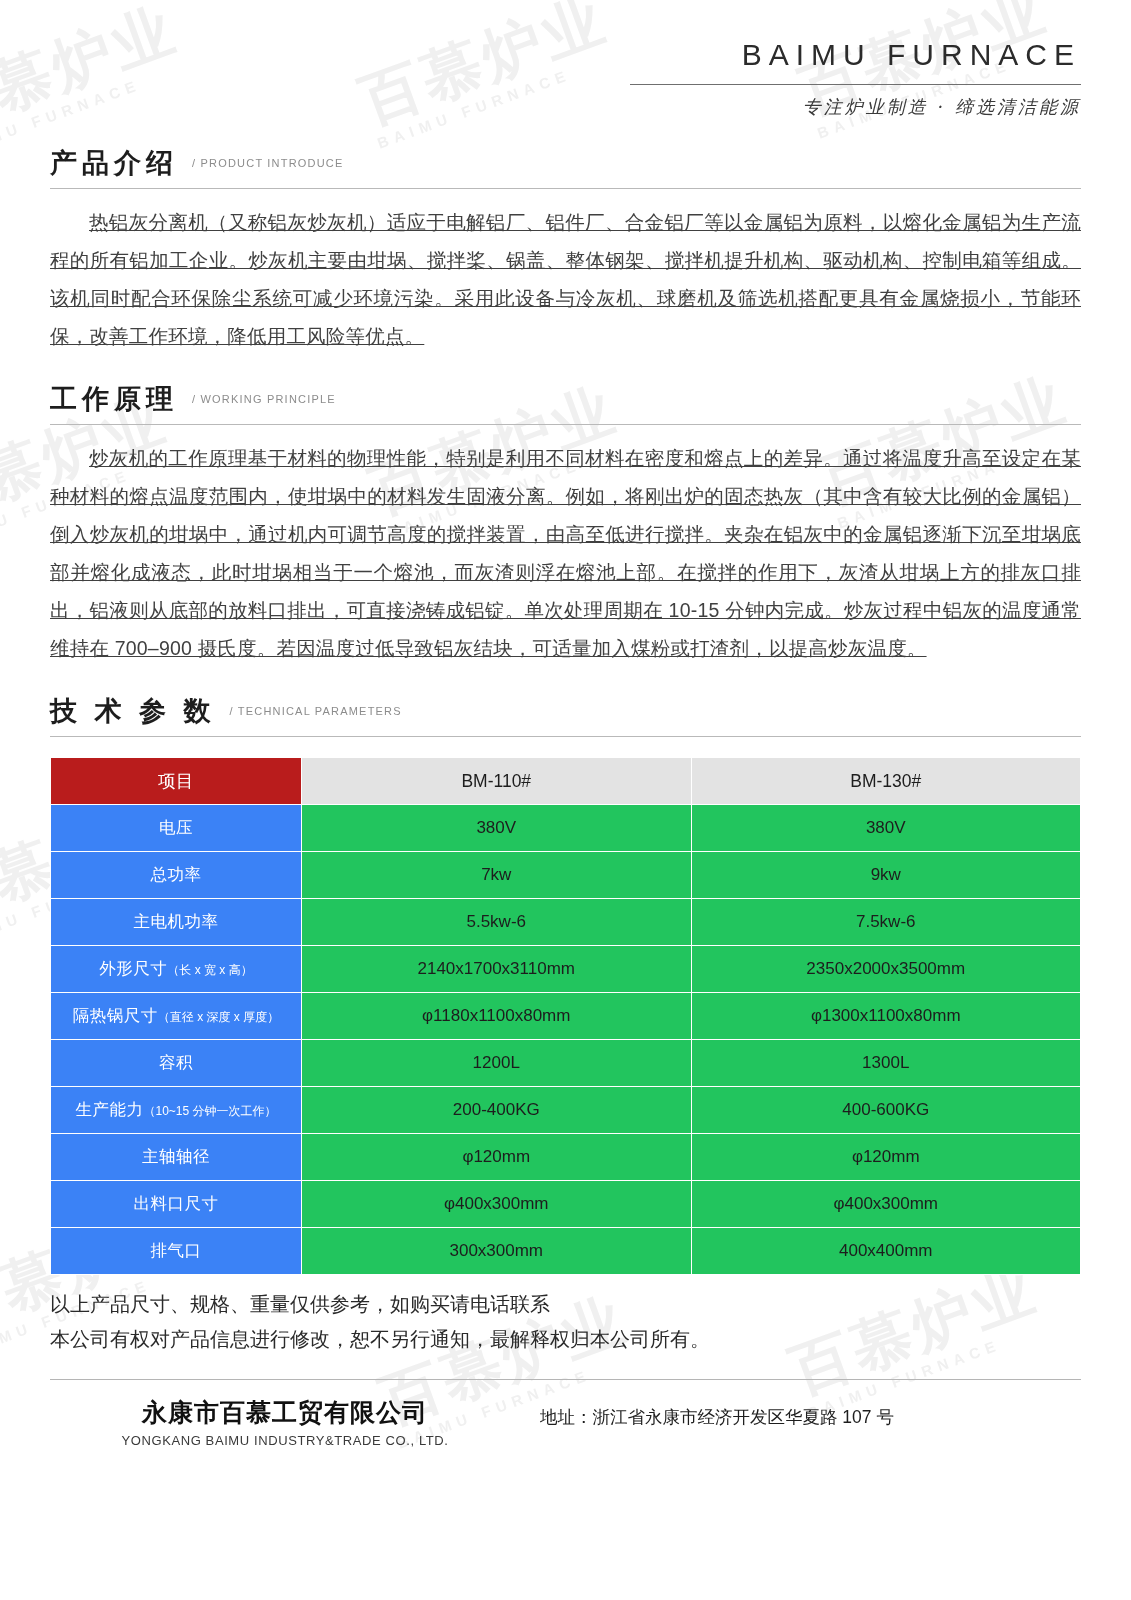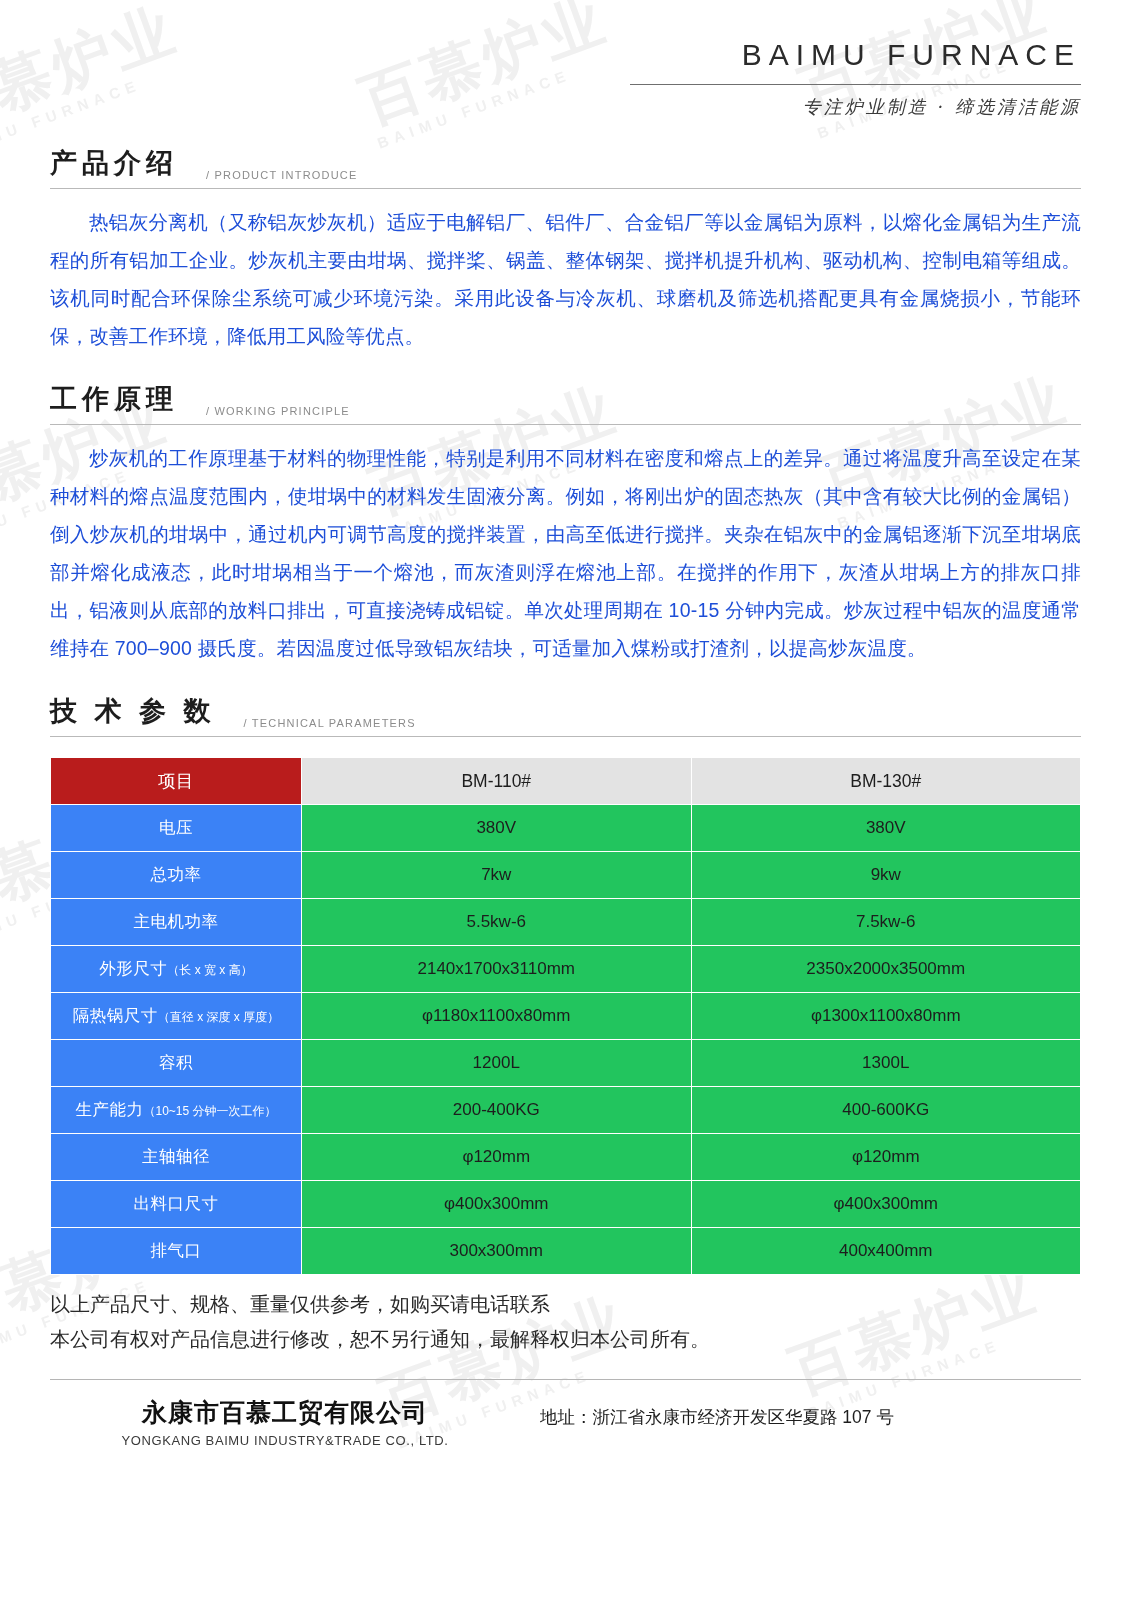--- a/index.html
+++ b/index.html
@@ -71,23 +71,22 @@
     font-size: 18px;
     letter-spacing: 3px;
     color: #3a3a3a;
     font-family: "DejaVu Serif", serif;
     font-style: italic;
   }
 
   
   .section-title-row {
     display: flex;
-    align-items: flex-end;
+    align-items: center;
     margin-top: 26px;
-    gap: 14px;
   }
   .sec-cn {
     font-size: 27px;
     font-weight: bold;
     letter-spacing: 5px;
     color: #1d1d1d;
   }
   .sec-en {
     font-size: 11px;
     color: #8c8c8c;
@@ -100,22 +99,23 @@
     margin: 7px 0 0 0;
   }
 
   
   p.body-text {
     font-size: 19.5px;
     line-height: 1.95;
     text-align: justify;
     text-indent: 2em;
     margin: 14px 0 0 0;
-    color: #1d4ed8;
+    color: #404040;
     letter-spacing: 0.2px;
+    text-decoration: underline;
   }
 
   
   table.spec {
     width: 100%;
     border-collapse: collapse;
     margin-top: 20px;
     table-layout: fixed;
   }
   table.spec td {

